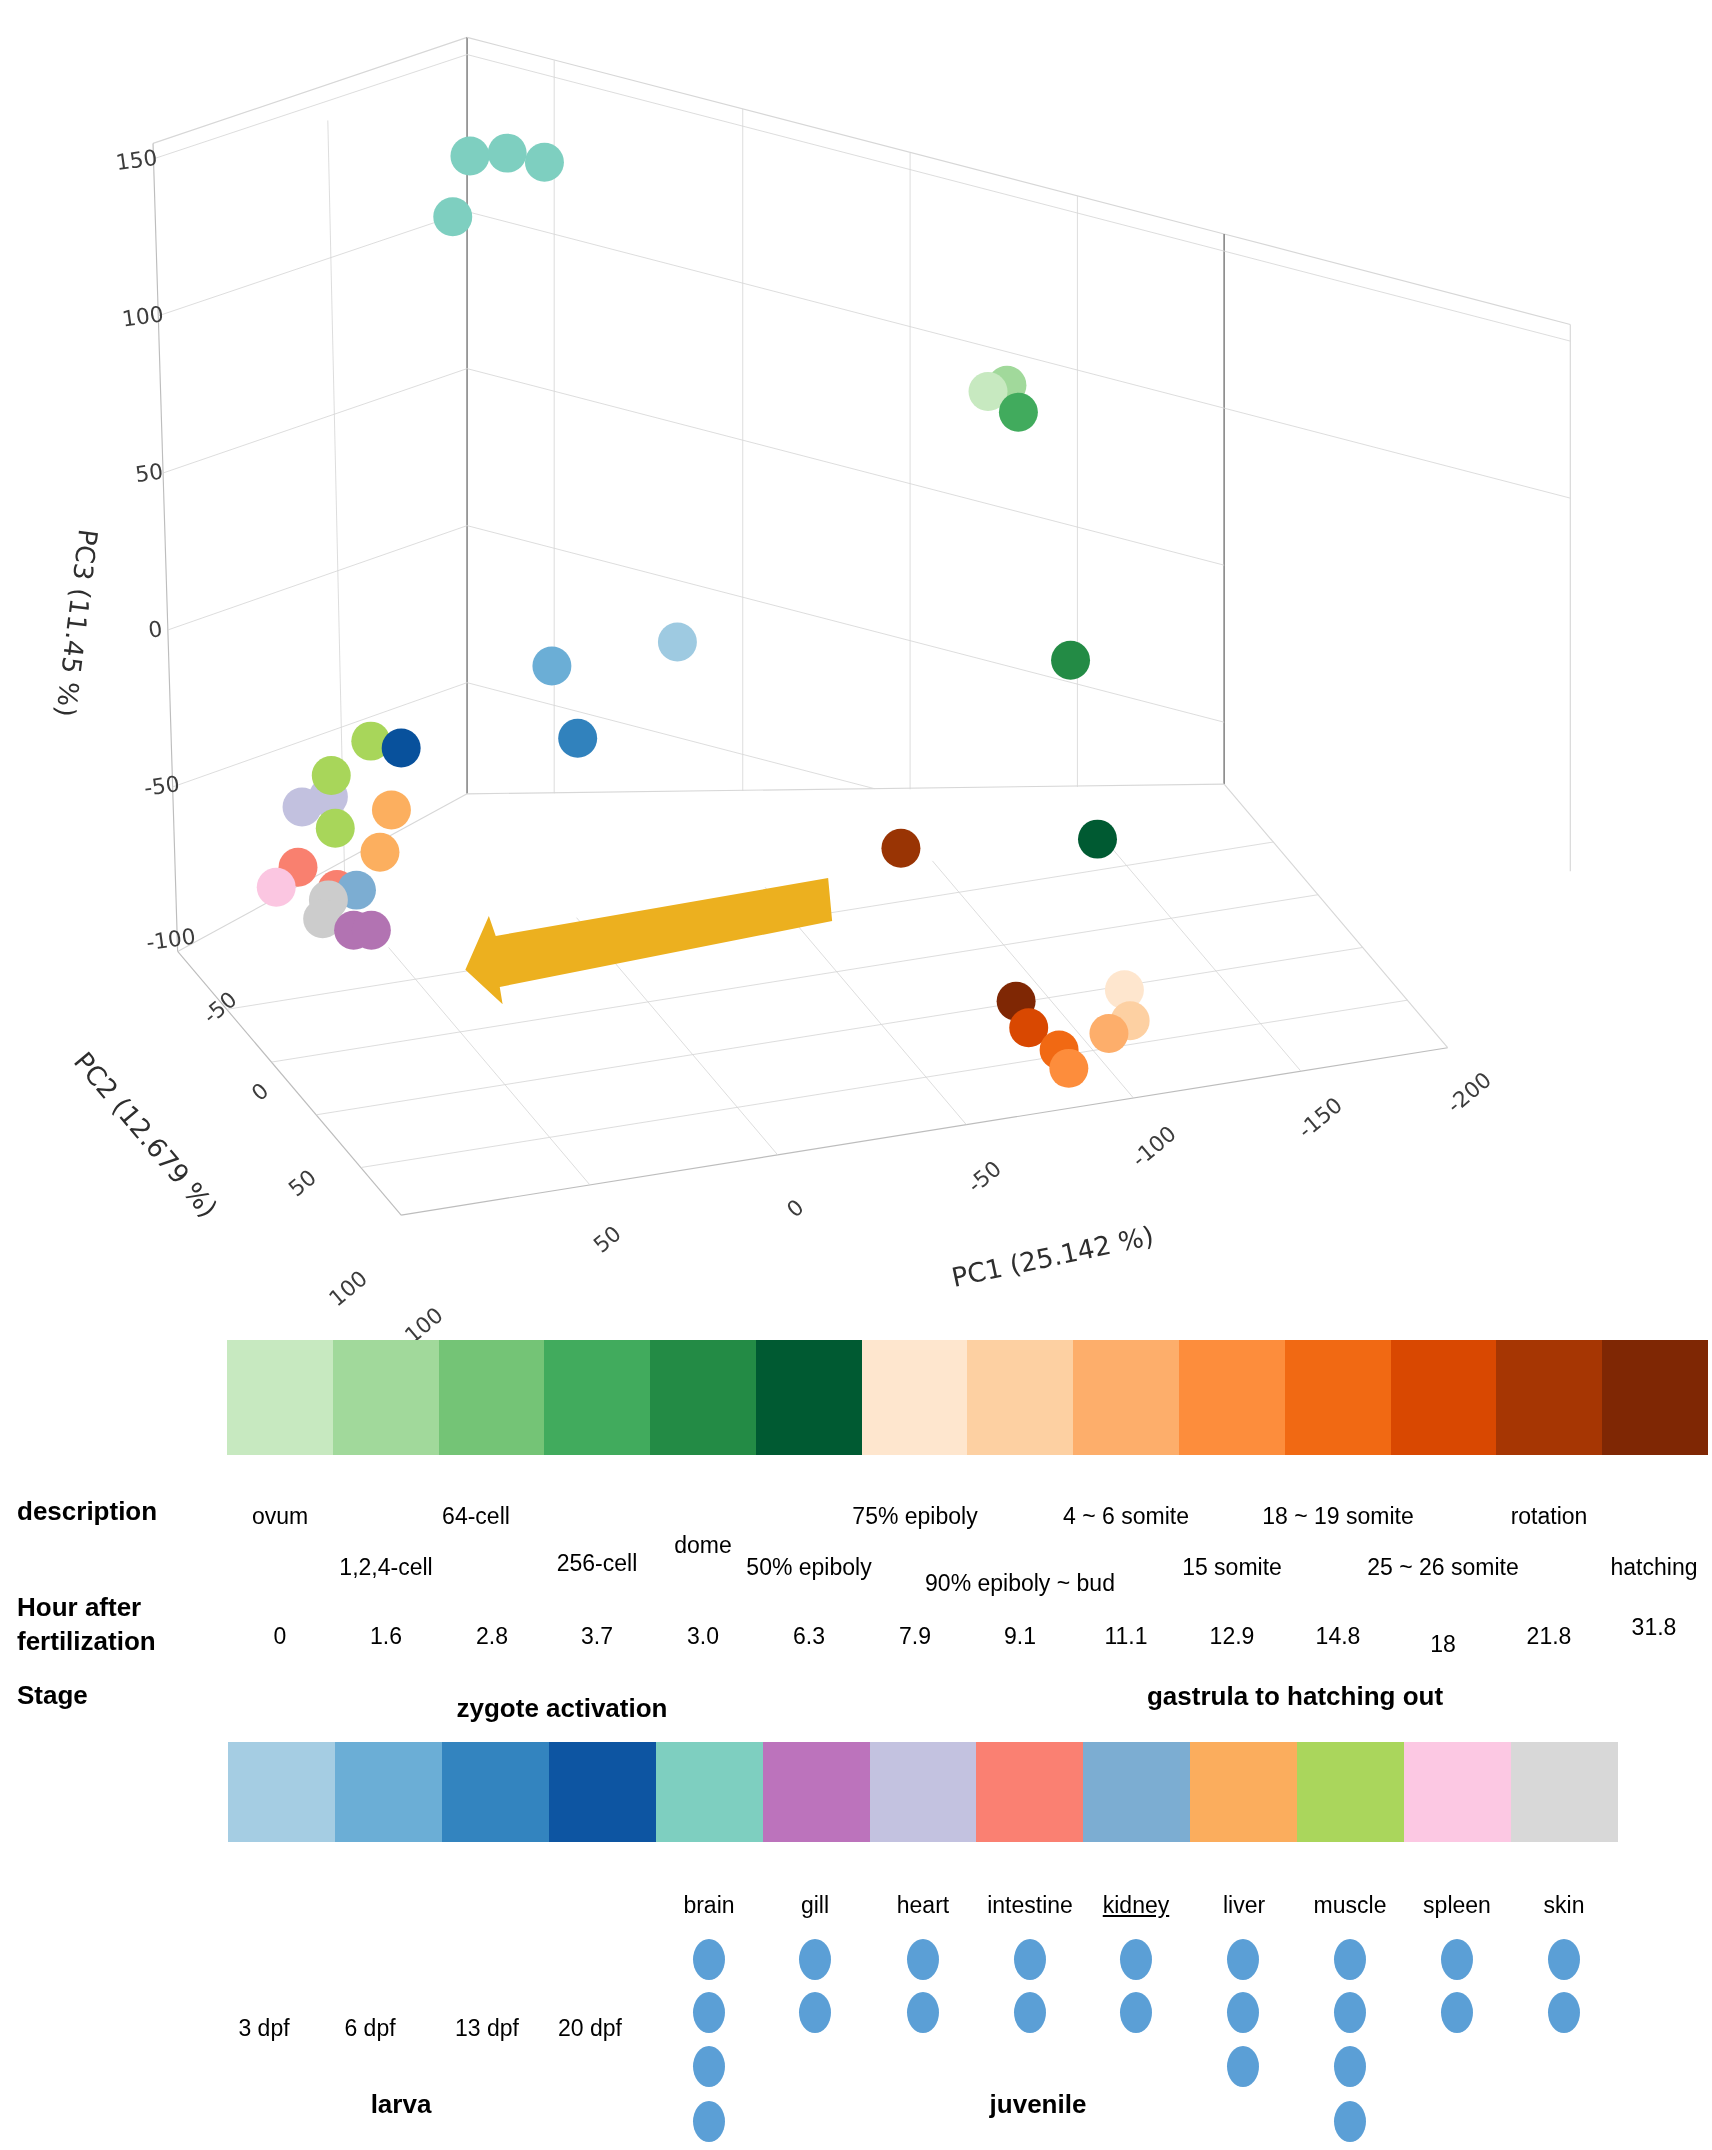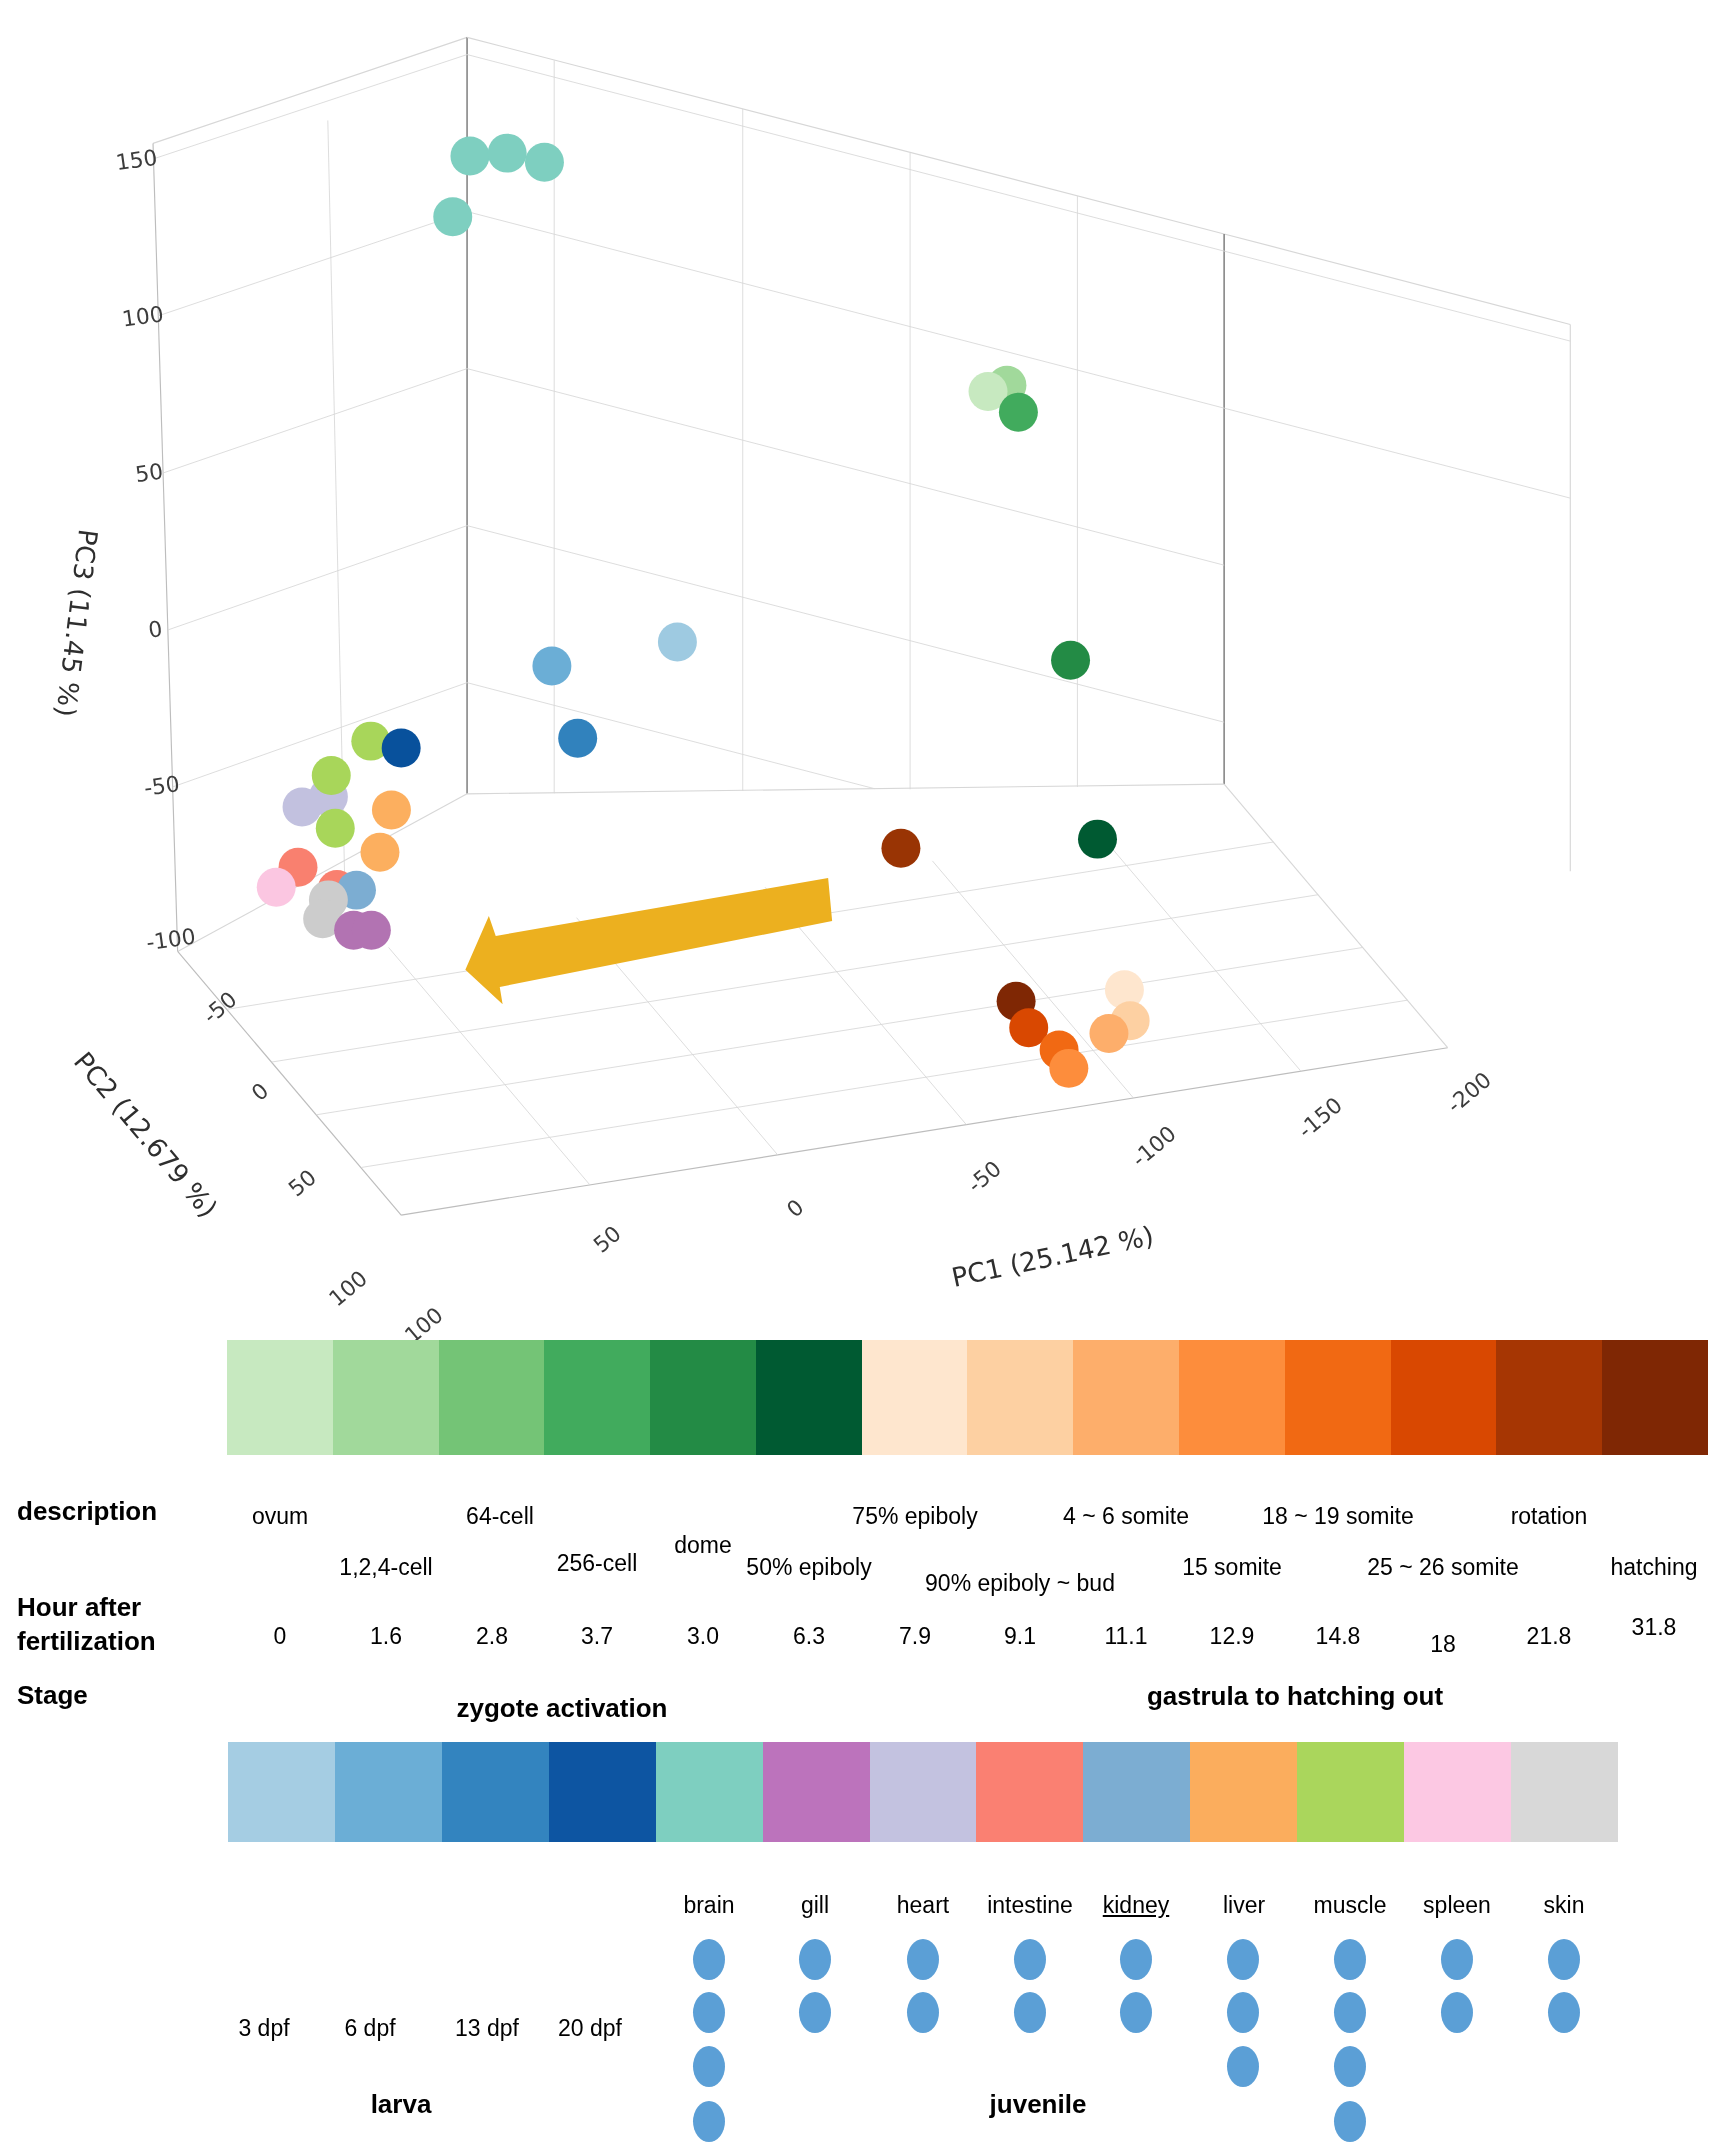--- a/index.html
+++ b/index.html
@@ -130,21 +130,21 @@
       <div class="seg" style="background: rgb(253, 141, 60);"></div>
       <div class="seg" style="background: rgb(241, 105, 19);"></div>
       <div class="seg" style="background: rgb(217, 72, 1);"></div>
       <div class="seg" style="background: rgb(166, 54, 3);"></div>
       <div class="seg" style="background: rgb(127, 39, 4);"></div>
     </div>
 
   <div class="abs bold-lbl" style="left:17px;top:1496px;">description</div>
   <div class="lbl-row" id="desc-row1">
       <span style="left: 280px; top: 1503px;">ovum</span>
-      <span style="left: 500px; top: 1503px;">64-cell</span>
+      <span style="left: 476px; top: 1503px;">64-cell</span>
       <span style="left: 703px; top: 1532px;">dome</span>
       <span style="left: 915px; top: 1503px;">75% epiboly</span>
       <span style="left: 1126px; top: 1503px;">4 ~ 6 somite</span>
       <span style="left: 1338px; top: 1503px;">18 ~ 19 somite</span>
       <span style="left: 1549px; top: 1503px;">rotation</span>
     </div>
   <div class="lbl-row" id="desc-row2">
       <span style="left: 386px; top: 1554px;">1,2,4-cell</span>
       <span style="left: 597px; top: 1550px;">256-cell</span>
       <span style="left: 809px; top: 1554px;">50% epiboly</span>

